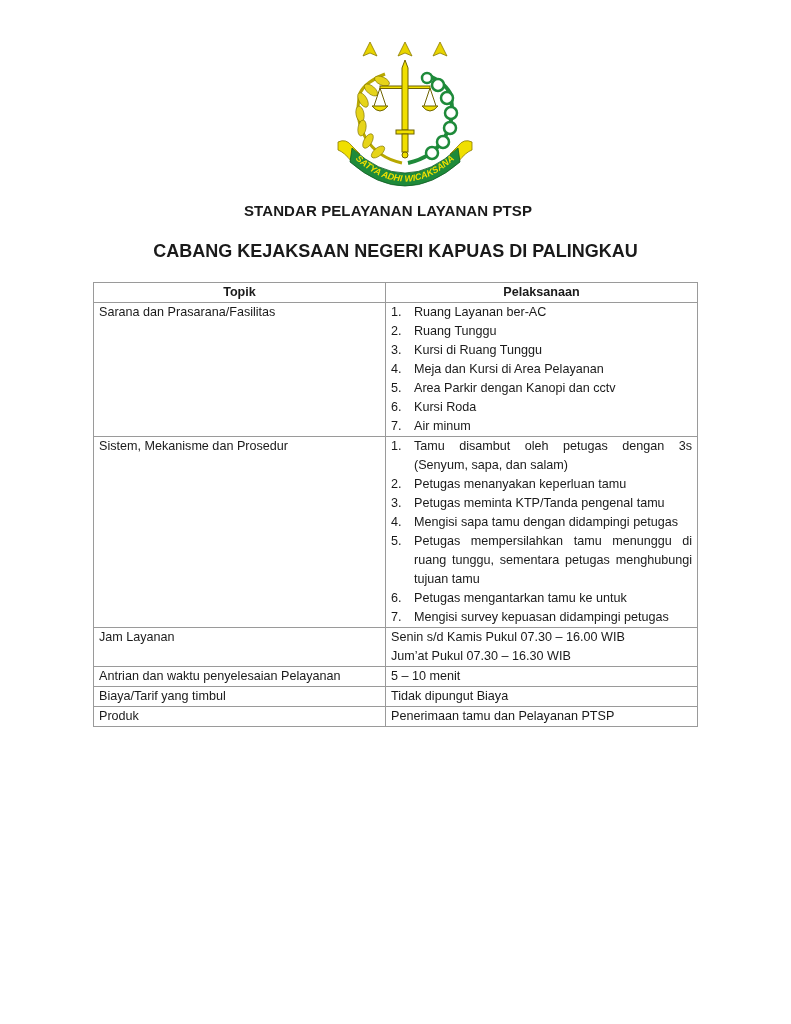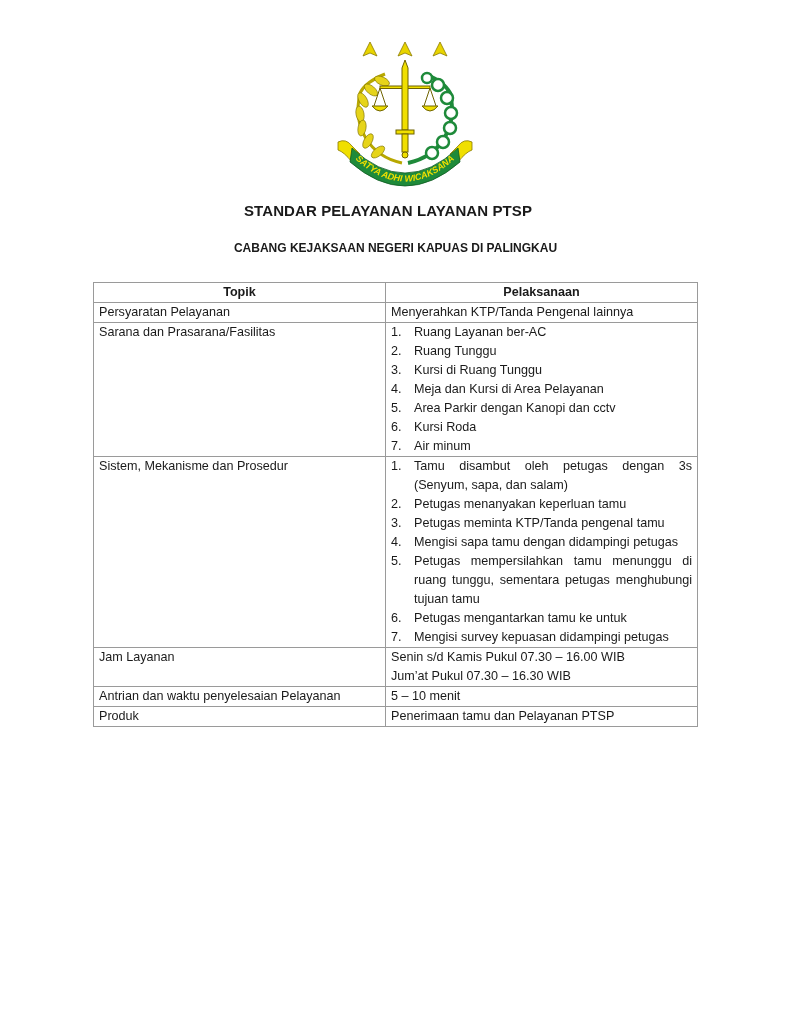--- a/index.html
+++ b/index.html
@@ -2,21 +2,21 @@
 <html><head>
 <meta charset="utf-8">
 <style>
   html, body { margin:0; padding:0; background:#ffffff; }
   body { width:791px; height:1024px; position:relative; overflow:hidden;
          font-family:"Liberation Sans", "DejaVu Sans", sans-serif; color:#1a1a1a; }
   .logo { position:absolute; left:330px; top:38px; width:150px; height:150px; }
   .title { position:absolute; left:0; width:776px; text-align:center; top:202px;
            font-size:15px; font-weight:bold; letter-spacing:0.1px; }
   .subtitle { position:absolute; left:0; width:791px; text-align:center; top:241px;
-              font-size:12px; font-weight:bold; }
+              font-size:18px; font-weight:bold; }
   table.std { position:absolute; left:93px; top:282px; width:605px;
               border-collapse:collapse; font-size:12.6px; line-height:19px; }
   table.std td, table.std th { border:1px solid #9a9a9a; vertical-align:top;
               padding:0 5px 0 5px; }
   table.std th { font-weight:bold; text-align:center; height:18px;margin-top:34px; }
   table.std td.c1 { width:281px; }
   ol { margin:0; padding:0; list-style:none; }
   ol li { position:relative; padding-left:23px; text-align:justify; text-align-last:left; }
   ol li .num { position:absolute; left:0; top:0; width:20px; }
   .jline { display:block; }
@@ -87,24 +87,20 @@
 <div class="title">STANDAR PELAYANAN LAYANAN PTSP</div>
 <div class="subtitle">CABANG KEJAKSAAN NEGERI KAPUAS DI PALINGKAU</div>
 
 <table class="std">
   <tbody>
       <tr>
     <th>Topik</th>
     <th>Pelaksanaan</th>
   </tr>
   <tr>
-    <td class="c1">Persyaratan Pelayanan</td>
-    <td>Menyerahkan KTP/Tanda Pengenal lainnya</td>
-  </tr>
-  <tr>
     <td class="c1">Sarana dan Prasarana/Fasilitas</td>
     <td>
       <ol>
         <li><span class="num">1.</span><span>Ruang Layanan ber-AC</span></li>
         <li><span class="num">2.</span><span>Ruang Tunggu</span></li>
         <li><span class="num">3.</span><span>Kursi di Ruang Tunggu</span></li>
         <li><span class="num">4.</span><span>Meja dan Kursi di Area Pelayanan</span></li>
         <li><span class="num">5.</span><span>Area Parkir dengan Kanopi dan cctv</span></li>
         <li><span class="num">6.</span><span>Kursi Roda</span></li>
         <li><span class="num">7.</span><span>Air minum</span></li>
@@ -130,17 +126,21 @@
     <td>
       <span class="jline">Senin s/d Kamis Pukul 07.30 – 16.00 WIB</span>
       <span class="jline">Jum’at Pukul 07.30 – 16.30 WIB</span>
     </td>
   </tr>
   <tr>
     <td class="c1">Antrian dan waktu penyelesaian Pelayanan</td>
     <td>5 – 10 menit</td>
   </tr>
   <tr>
+    <td class="c1">Biaya/Tarif yang timbul</td>
+    <td>Tidak dipungut Biaya</td>
+  </tr>
+  <tr>
     <td class="c1">Produk</td>
     <td>Penerimaan tamu dan Pelayanan PTSP</td>
   </tr>
 </tbody>
   </table>
 
 </body></html>

